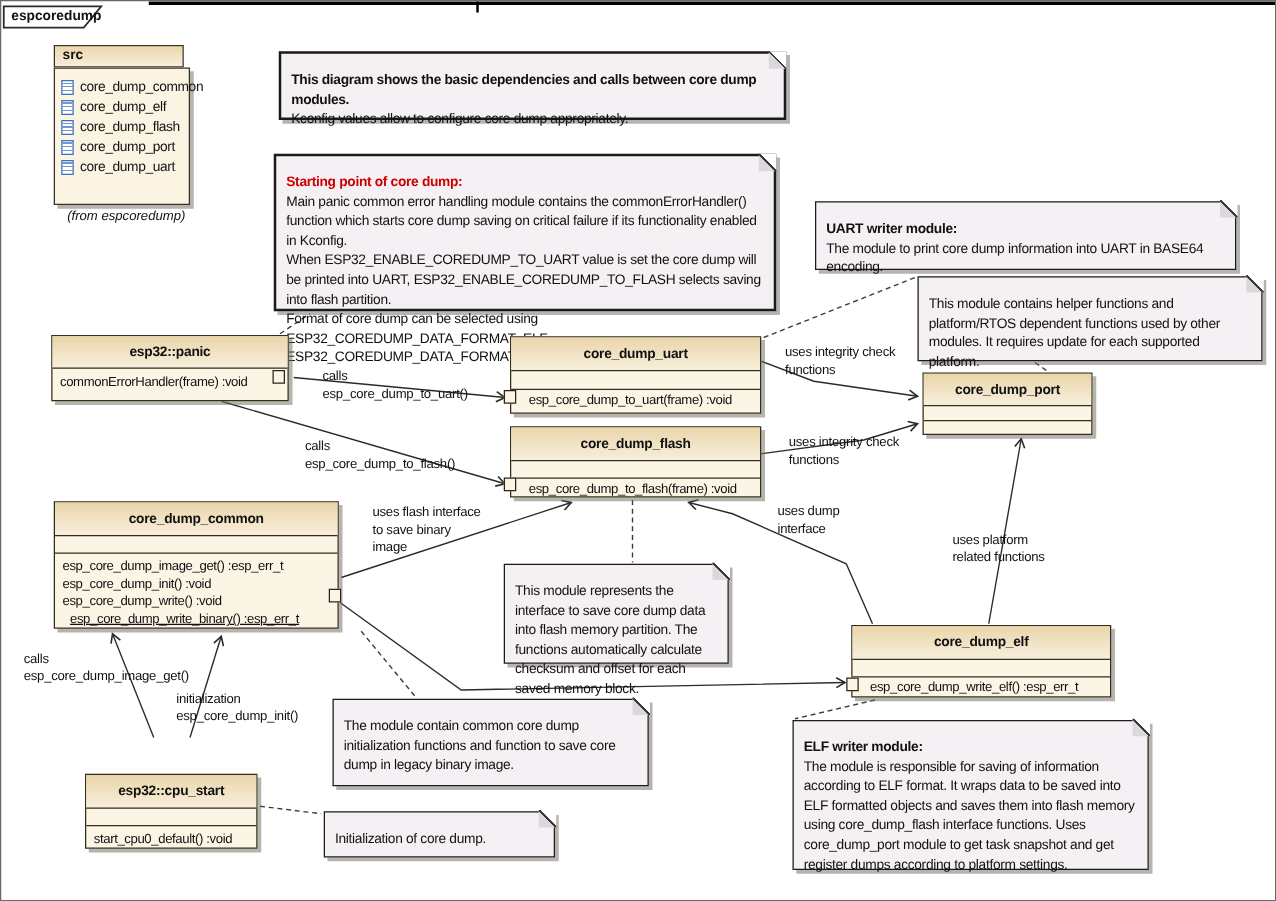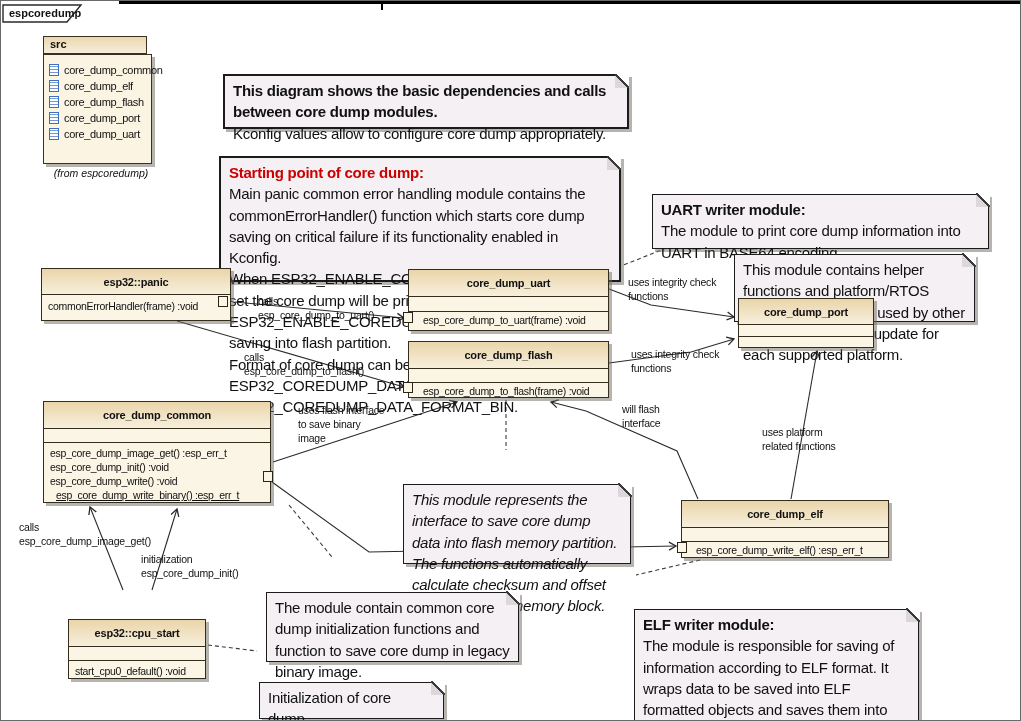--- a/index.html
+++ b/index.html
@@ -19,22 +19,22 @@
             background:#FBF4E3;border:1.5px solid #3b3122;box-shadow:3px 3px 0 rgba(110,105,95,.5);
             padding:7px 3px 0 5px;}
   .file{display:flex;align-items:center;gap:5px;height:16px;font-size:11px;letter-spacing:-0.3px;}
   .ficon{flex:0 0 auto;width:10px;height:12px;border:1px solid #3E6FBE;box-sizing:border-box;
          background:repeating-linear-gradient(180deg,#ffffff 0 1px,#6E97D8 1px 2px,#ffffff 2px 3px);}
   .pkg-from{position:absolute;left:35px;top:166px;width:130px;text-align:center;
             font-size:10.5px;font-style:italic;}
 
   
   .note{position:absolute;background:#F4F0F4;border:1.5px solid #1b1b1b;box-sizing:border-box;
-        box-shadow:3px 3px 0 rgba(110,105,95,.5);padding:4px 8px;font-size:15px;
-        line-height:1.42;letter-spacing:-0.25px;margin-top:33px;}
+        box-shadow:3px 3px 0 rgba(110,105,95,.5);padding:14px 8px;font-size:11px;
+        line-height:1.42;letter-spacing:-0.25px;}
   .note.thick{border-width:2px;}
   .note .fold{position:absolute;top:-2px;right:-2px;width:14px;height:14px;
         background:linear-gradient(225deg,#ffffff 0 46%,#3a3a3a 46% 54%,#ddd7dd 54% 100%);}
   .note .t{font-weight:bold;}
   .note.red .t{color:#CC0000;}
   .note .b{white-space:pre-line;}
 
   
   .cls{position:absolute;background:#FBF5E6;border:1.5px solid #352c1c;box-sizing:border-box;
        box-shadow:3px 3px 0 rgba(110,105,95,.5);font-size:10.5px;}
@@ -133,26 +133,26 @@
 When ESP32_ENABLE_COREDUMP_TO_UART value is set the core dump will be printed into UART, ESP32_ENABLE_COREDUMP_TO_FLASH selects saving into flash partition.
 Format of core dump can be selected using ESP32_COREDUMP_DATA_FORMAT_ELF, ESP32_COREDUMP_DATA_FORMAT_BIN.</div>
   </div>
 
   <div class="note" style="left:651px;top:160px;width:337px;height:55px;">
     <div class="fold"></div>
     <div class="t">UART writer module:</div>
     <div class="b">The module to print core dump information into UART in BASE64 encoding.</div>
   </div>
 
-  <div class="note" style="left:733px;top:220px;width:241px;height:68px;">
+  <div class="note" style="left:733px;top:220px;width:276px;height:68px;">
     <div class="fold"></div>
     <div class="b">This module contains helper functions and platform/RTOS dependent functions used by other modules. It requires update for each supported platform.</div>
   </div>
 
-  <div class="note" style="left:402px;top:450px;width:228px;height:80px;font-style:italic;">
+  <div class="note" style="left:402px;top:450px;width:180px;height:80px;">
     <div class="fold"></div>
     <div class="b">This module represents the interface to save core dump data into flash memory partition. The functions automatically calculate checksum and offset for each saved memory block.</div>
   </div>
 
   <div class="note" style="left:265px;top:558px;width:253px;height:70px;">
     <div class="fold"></div>
     <div class="b">The module contain common core dump initialization functions and function to save core dump in legacy binary image.</div>
   </div>
 
   <div class="note" style="left:258px;top:648px;width:185px;height:37px;">
@@ -219,21 +219,21 @@
 esp_core_dump_to_uart()</div>
   <div class="elabel" style="left:243px;top:349px;">calls
 esp_core_dump_to_flash()</div>
   <div class="elabel" style="left:627px;top:274px;">uses integrity check
 functions</div>
   <div class="elabel" style="left:630px;top:346px;">uses integrity check
 functions</div>
   <div class="elabel" style="left:297px;top:402px;">uses flash interface
 to save binary
 image</div>
-  <div class="elabel" style="left:621px;top:401px;">will flash
+  <div class="elabel" style="left:621px;top:401px;">uses dump
 interface</div>
   <div class="elabel" style="left:761px;top:424px;">uses platform
 related functions</div>
   <div class="elabel" style="left:18px;top:519px;">calls
 esp_core_dump_image_get()</div>
   <div class="elabel" style="left:140px;top:551px;">initialization
 esp_core_dump_init()</div>
 
 </div>
 

